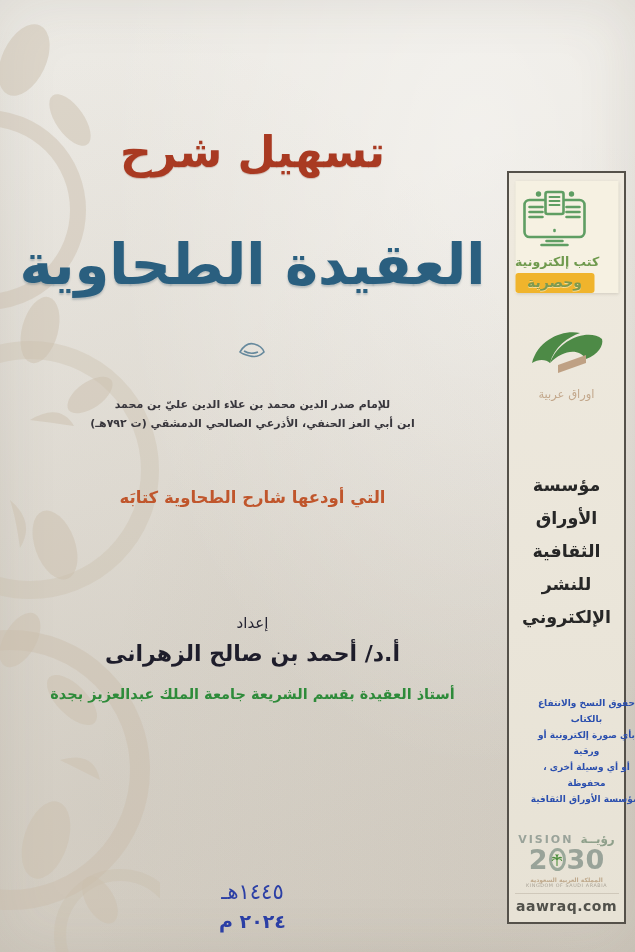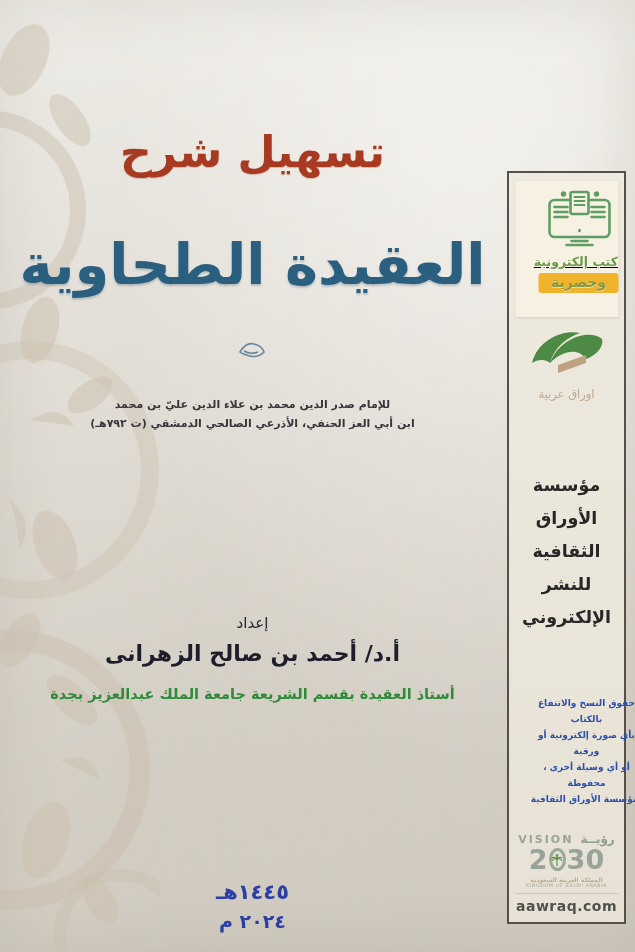--- a/index.html
+++ b/index.html
@@ -26,34 +26,33 @@
     letter-spacing:-1px;text-shadow:0 2px 2px rgba(40,70,90,.25);}
   .title-sign{top:338px;left:236px;position:absolute;opacity:.85;}
 
   .author{top:396px;font-size:11px;font-weight:bold;color:#38363c;line-height:1.7;}
   .subtitle{top:482px;font-size:16.5px;font-weight:bold;color:#c0562c;line-height:1.9;}
 
   .prep-label{top:614px;font-size:15px;font-weight:normal;color:#262533;}
   .prep-name{top:641px;font-size:22px;font-weight:bold;color:#1e1d2b;}
   .prep-title{top:686px;font-size:14.5px;font-weight:bold;color:#2e8b3a;}
 
-  .year-h{top:880px;font-size:21px;font-weight:bold;color:#2b3fa5;}
+  .year-h{top:880px;font-size:21px;font-weight:normal;color:#2b3fa5;}
   .year-g{top:910px;font-size:19px;font-weight:bold;color:#2b3fa5;}
 
   
   .sidebar{
     position:absolute;right:9px;top:171px;width:119px;height:753px;
     background:linear-gradient(180deg,#efeadf 0%,#eae5d9 60%,#e7e2d5 100%);
     border:2px solid #55514a;box-sizing:border-box;
   }
   .badge-card{
     position:absolute;top:8px;left:50%;transform:translateX(-50%);
-    width:103px;background:#f6f1e2;padding:7px 0 24px;text-align:right;
+    width:103px;background:#f6f1e2;padding:7px 0 0;text-align:left;
     box-shadow:0 1px 3px rgba(80,70,55,.18);
-    text-decoration:underline;
   }
   .badge-label{font-size:12.5px;font-weight:bold;color:#6f9a4e;margin-top:2px;}
   .badge-pill{
     display:inline-block;margin-top:4px;padding:1px 12px 3px;
     background:#f0b42c;border-radius:3px;
     font-size:14px;font-weight:bold;color:#7d9a50;
     text-shadow:0 1px 0 rgba(255,255,240,.5);
   }
   .awraq-logo{position:absolute;top:152px;left:50%;transform:translateX(-50%);
     width:100px;text-align:center;}
@@ -118,20 +117,21 @@
     <svg class="title-sign" width="32" height="22" viewBox="0 0 32 22">
       <path d="M4,14 q6,-10 14,-8 q8,2 10,8 q-6,6 -14,4 q-8,-2 -10,-4z M8,13 q6,4 14,1" fill="none" stroke="#2a5f7f" stroke-width="1.6" opacity="0.8"></path>
     </svg>
 
     <div class="ctr author" dir="rtl">
       <div>للإمام صدر الدين محمد بن علاء الدين عليّ بن محمد</div>
       <div>ابن أبي العز الحنفي، الأذرعي الصالحي الدمشقي (ت ٧٩٢هـ)</div>
     </div>
 
     <div class="ctr subtitle" dir="rtl">
+      <div>التي أودعها شارح الطحاوية كتابَه</div>
     </div>
 
     <div class="ctr prep-label" dir="rtl">إعداد</div>
     <div class="ctr prep-name" dir="rtl">أ.د/ أحمد بن صالح الزهرانى</div>
     <div class="ctr prep-title" dir="rtl">أستاذ العقيدة بقسم الشريعة جامعة الملك عبدالعزيز   بجدة</div>
 
     <div class="ctr year-h" dir="rtl">١٤٤٥هـ</div>
     <div class="ctr year-g" dir="rtl">٢٠٢٤ م</div>
   </div>
 

